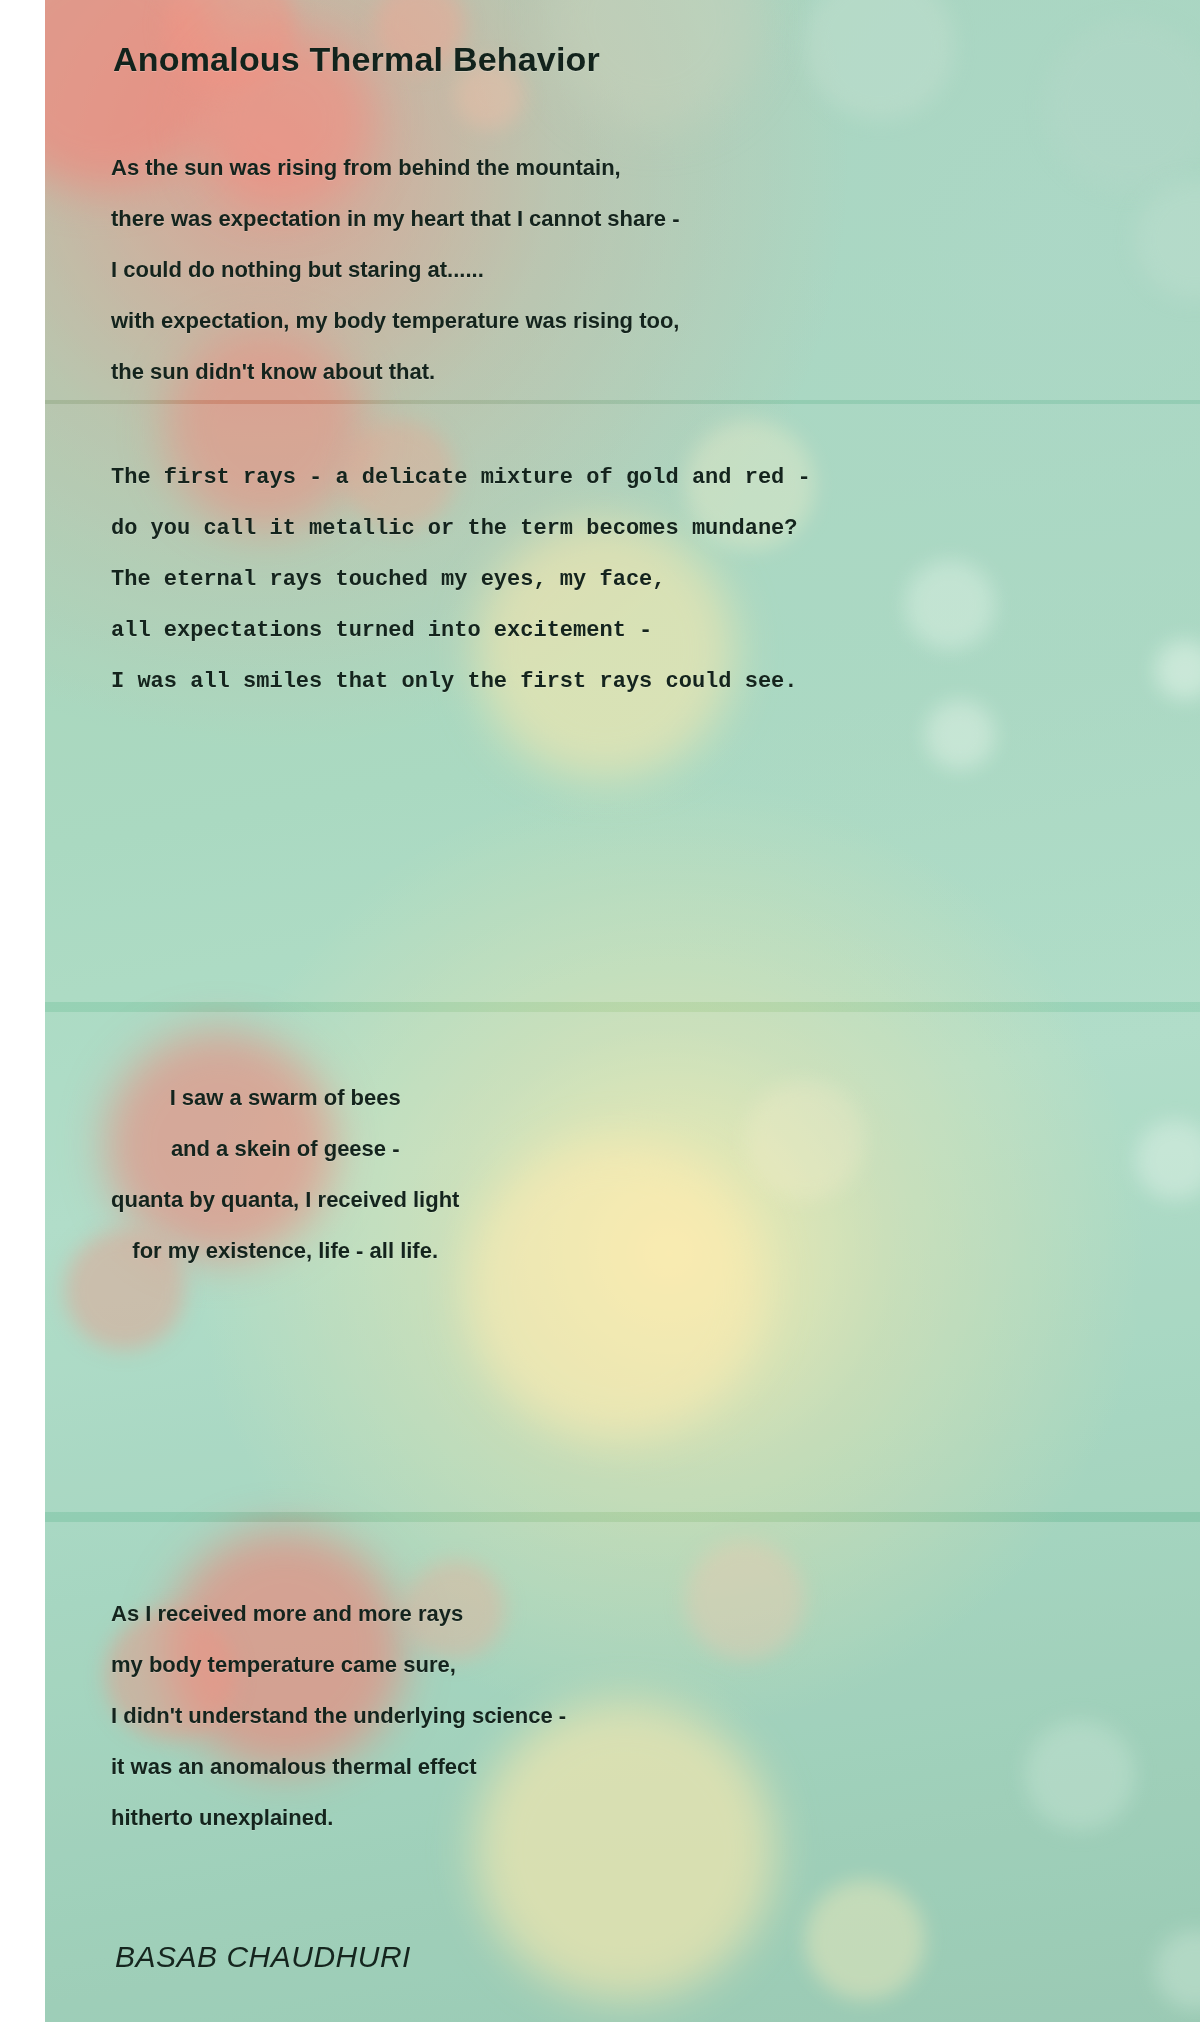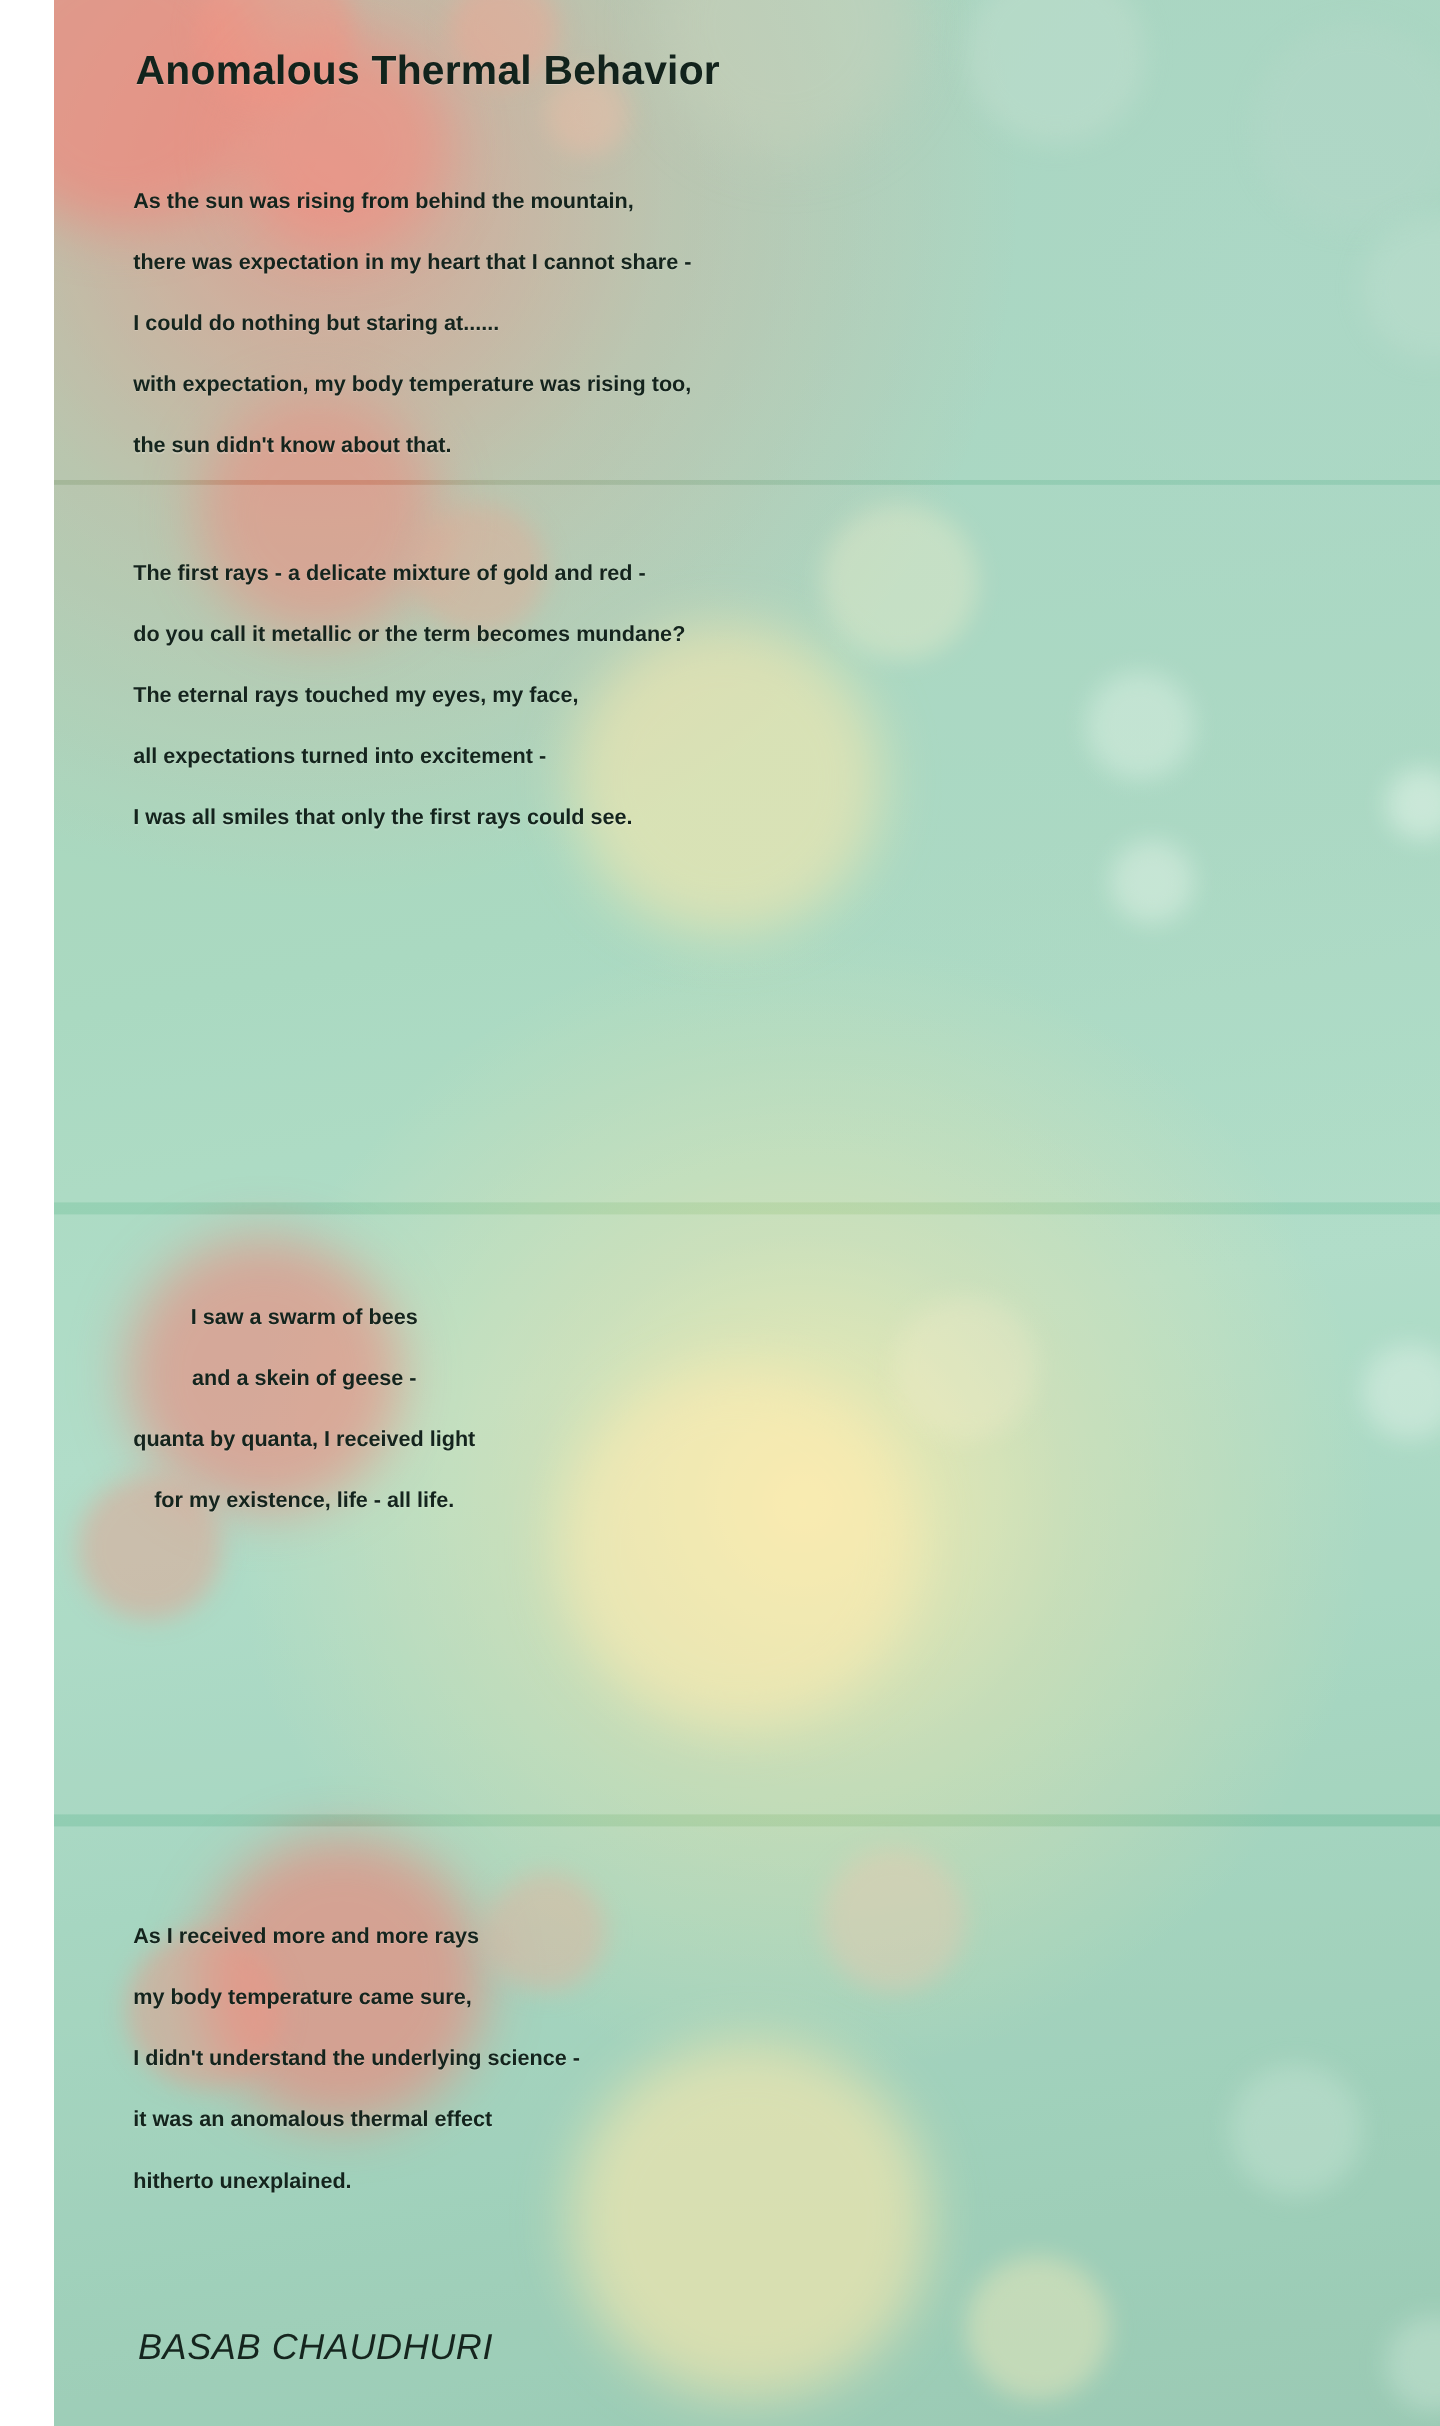--- a/index.html
+++ b/index.html
@@ -66,21 +66,21 @@
     top: 40px;
     font-size: 34px;
     font-weight: bold;
     color: #12231c;
     letter-spacing: 0.2px;
     text-shadow: 0 1px 0 rgba(255,255,255,0.25);
   }
   .stanza {
     position: absolute;
     left: 66px;
-    font-size: 18px;
+    font-size: 22px;
     font-weight: bold;
     line-height: 51px;
     color: #14241d;
     white-space: pre-line;
     text-shadow: 0 1px 0 rgba(255,255,255,0.18);
   }
   .author {
     position: absolute;
     left: 70px;
     top: 1940px;
@@ -139,21 +139,21 @@
   <div class="band" style="top:1522px; height:500px;"></div>
 
   <div class="poem-wrap">
     <div class="poem-title">Anomalous Thermal Behavior</div>
 
     <div class="stanza" style="top:142px;">As the sun was rising from behind the mountain,
 there was expectation in my heart that I cannot share -
 I could do nothing but staring at......
 with expectation, my body temperature was rising too,
 the sun didn't know about that.</div>
-    <div class="stanza" style="top:452px;">The first rays - a delicate mixture of gold and red -
+    <div class="stanza" style="top:452px;font-family:Liberation Mono, monospace;">The first rays - a delicate mixture of gold and red -
 do you call it metallic or the term becomes mundane?
 The eternal rays touched my eyes, my face,
 all expectations turned into excitement -
 I was all smiles that only the first rays could see.</div>
     <div class="stanza" style="top:1072px;text-align:center;">I saw a swarm of bees
 and a skein of geese -
 quanta by quanta, I received light
 for my existence, life -  all life.</div>
     <div class="stanza" style="top:1588px;">As I received more and more rays
 my body temperature came sure,

